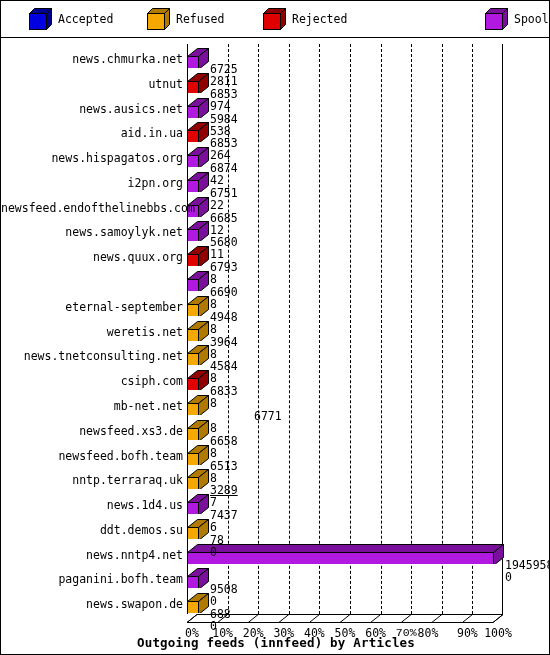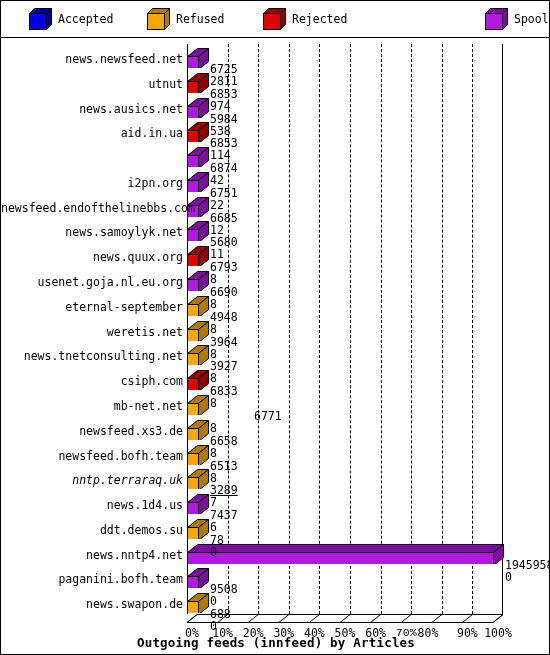--- a/index.html
+++ b/index.html
@@ -290,70 +290,70 @@
           <svg width="23" height="23" viewBox="0 0 23 23" style="position: absolute; left: 0px; top: 1px;">
             <polygon points="0.5,11.5 10.5,3.5 21.5,3.5 11.5,11.5" fill="#B07A00" stroke="#000" stroke-width="1"></polygon>
             <polygon points="11.5,11.5 21.5,3.5 21.5,16.5 11.5,24.5" fill="#B07A00" stroke="#000" stroke-width="1"></polygon>
             <rect x="0.5" y="11.5" width="11" height="13" fill="#F5A800" stroke="#000" stroke-width="1"></rect>
           </svg>
         </div>
       </div>
   </div>
 
   <div id="ylabels">
-      <div class="ylabel" style="top: 8px;">news.newsfeed.net</div>
+      <div class="ylabel" style="top: 8px;">news.chmurka.net</div>
       <div class="ylabel" style="top: 32.7826px;">utnut</div>
       <div class="ylabel" style="top: 82.3478px;">aid.in.ua</div>
       <div class="ylabel" style="top: 57.5652px;">news.ausics.net</div>
+      <div class="ylabel" style="top: 107.13px;">news.hispagatos.org</div>
       <div class="ylabel" style="top: 131.913px;">i2pn.org</div>
       <div class="ylabel" style="top: 156.696px;">newsfeed.endofthelinebbs.com</div>
       <div class="ylabel" style="top: 181.478px;">news.samoylyk.net</div>
       <div class="ylabel" style="top: 206.261px;">news.quux.org</div>
-      <div class="ylabel" style="top: 231.043px;">usenet.goja.nl.eu.org</div>
       <div class="ylabel" style="top: 255.826px;">eternal-september</div>
       <div class="ylabel" style="top: 280.609px;">weretis.net</div>
       <div class="ylabel" style="top: 305.391px;">news.tnetconsulting.net</div>
       <div class="ylabel" style="top: 330.174px;">csiph.com</div>
       <div class="ylabel" style="top: 354.957px;">mb-net.net</div>
       <div class="ylabel" style="top: 379.739px;">newsfeed.xs3.de</div>
       <div class="ylabel" style="top: 404.522px;">newsfeed.bofh.team</div>
-      <div class="ylabel" style="top: 429.304px; font-style: italic;">nntp.terraraq.uk</div>
+      <div class="ylabel" style="top: 429.304px;">nntp.terraraq.uk</div>
       <div class="ylabel" style="top: 454.087px;">news.1d4.us</div>
       <div class="ylabel" style="top: 478.87px;">ddt.demos.su</div>
       <div class="ylabel" style="top: 503.652px;">news.nntp4.net</div>
       <div class="ylabel" style="top: 528.435px;">paganini.bofh.team</div>
       <div class="ylabel" style="top: 553.217px;">news.swapon.de</div>
     </div>
 
   <div id="vlabels">
       <div class="vlabel" style="left: 209px; top: -2px;">6725</div>
       <div class="vlabel" style="left: 209px; top: 10px;">2811</div>
       <div class="vlabel" style="left: 209px; top: 22.7826px;">6853</div>
       <div class="vlabel" style="left: 209px; top: 34.7826px;">974</div>
       <div class="vlabel" style="left: 209px; top: 47.5652px;">5984</div>
       <div class="vlabel" style="left: 209px; top: 59.5652px;">538</div>
       <div class="vlabel" style="left: 209px; top: 72.3478px;">6853</div>
-      <div class="vlabel" style="left: 209px; top: 84.3478px;">114</div>
+      <div class="vlabel" style="left: 209px; top: 84.3478px;">264</div>
       <div class="vlabel" style="left: 209px; top: 97.1304px;">6874</div>
       <div class="vlabel" style="left: 209px; top: 109.13px;">42</div>
       <div class="vlabel" style="left: 209px; top: 121.913px;">6751</div>
       <div class="vlabel" style="left: 209px; top: 133.913px;">22</div>
       <div class="vlabel" style="left: 209px; top: 146.696px;">6685</div>
       <div class="vlabel" style="left: 209px; top: 158.696px;">12</div>
       <div class="vlabel" style="left: 209px; top: 171.478px;">5680</div>
       <div class="vlabel" style="left: 209px; top: 183.478px;">11</div>
       <div class="vlabel" style="left: 209px; top: 196.261px;">6793</div>
       <div class="vlabel" style="left: 209px; top: 208.261px;">8</div>
       <div class="vlabel" style="left: 209px; top: 221.043px;">6690</div>
       <div class="vlabel" style="left: 209px; top: 233.043px;">8</div>
       <div class="vlabel" style="left: 209px; top: 245.826px;">4948</div>
       <div class="vlabel" style="left: 209px; top: 257.826px;">8</div>
       <div class="vlabel" style="left: 209px; top: 270.609px;">3964</div>
       <div class="vlabel" style="left: 209px; top: 282.609px;">8</div>
-      <div class="vlabel" style="left: 209px; top: 295.391px;">3927</div>
+      <div class="vlabel" style="left: 209px; top: 295.391px;">4584</div>
       <div class="vlabel" style="left: 209px; top: 307.391px;">8</div>
       <div class="vlabel" style="left: 209px; top: 320.174px;">6833</div>
       <div class="vlabel" style="left: 209px; top: 332.174px;">8</div>
       <div class="vlabel" style="left: 209px; top: 344.957px; padding-left: 44px;">6771</div>
       <div class="vlabel" style="left: 209px; top: 356.957px;">8</div>
       <div class="vlabel" style="left: 209px; top: 369.739px;">6658</div>
       <div class="vlabel" style="left: 209px; top: 381.739px;">8</div>
       <div class="vlabel" style="left: 209px; top: 394.522px;">6513</div>
       <div class="vlabel" style="left: 209px; top: 406.522px;">8</div>
       <div class="vlabel" style="left: 209px; top: 419.304px; text-decoration: underline;">3289</div>

